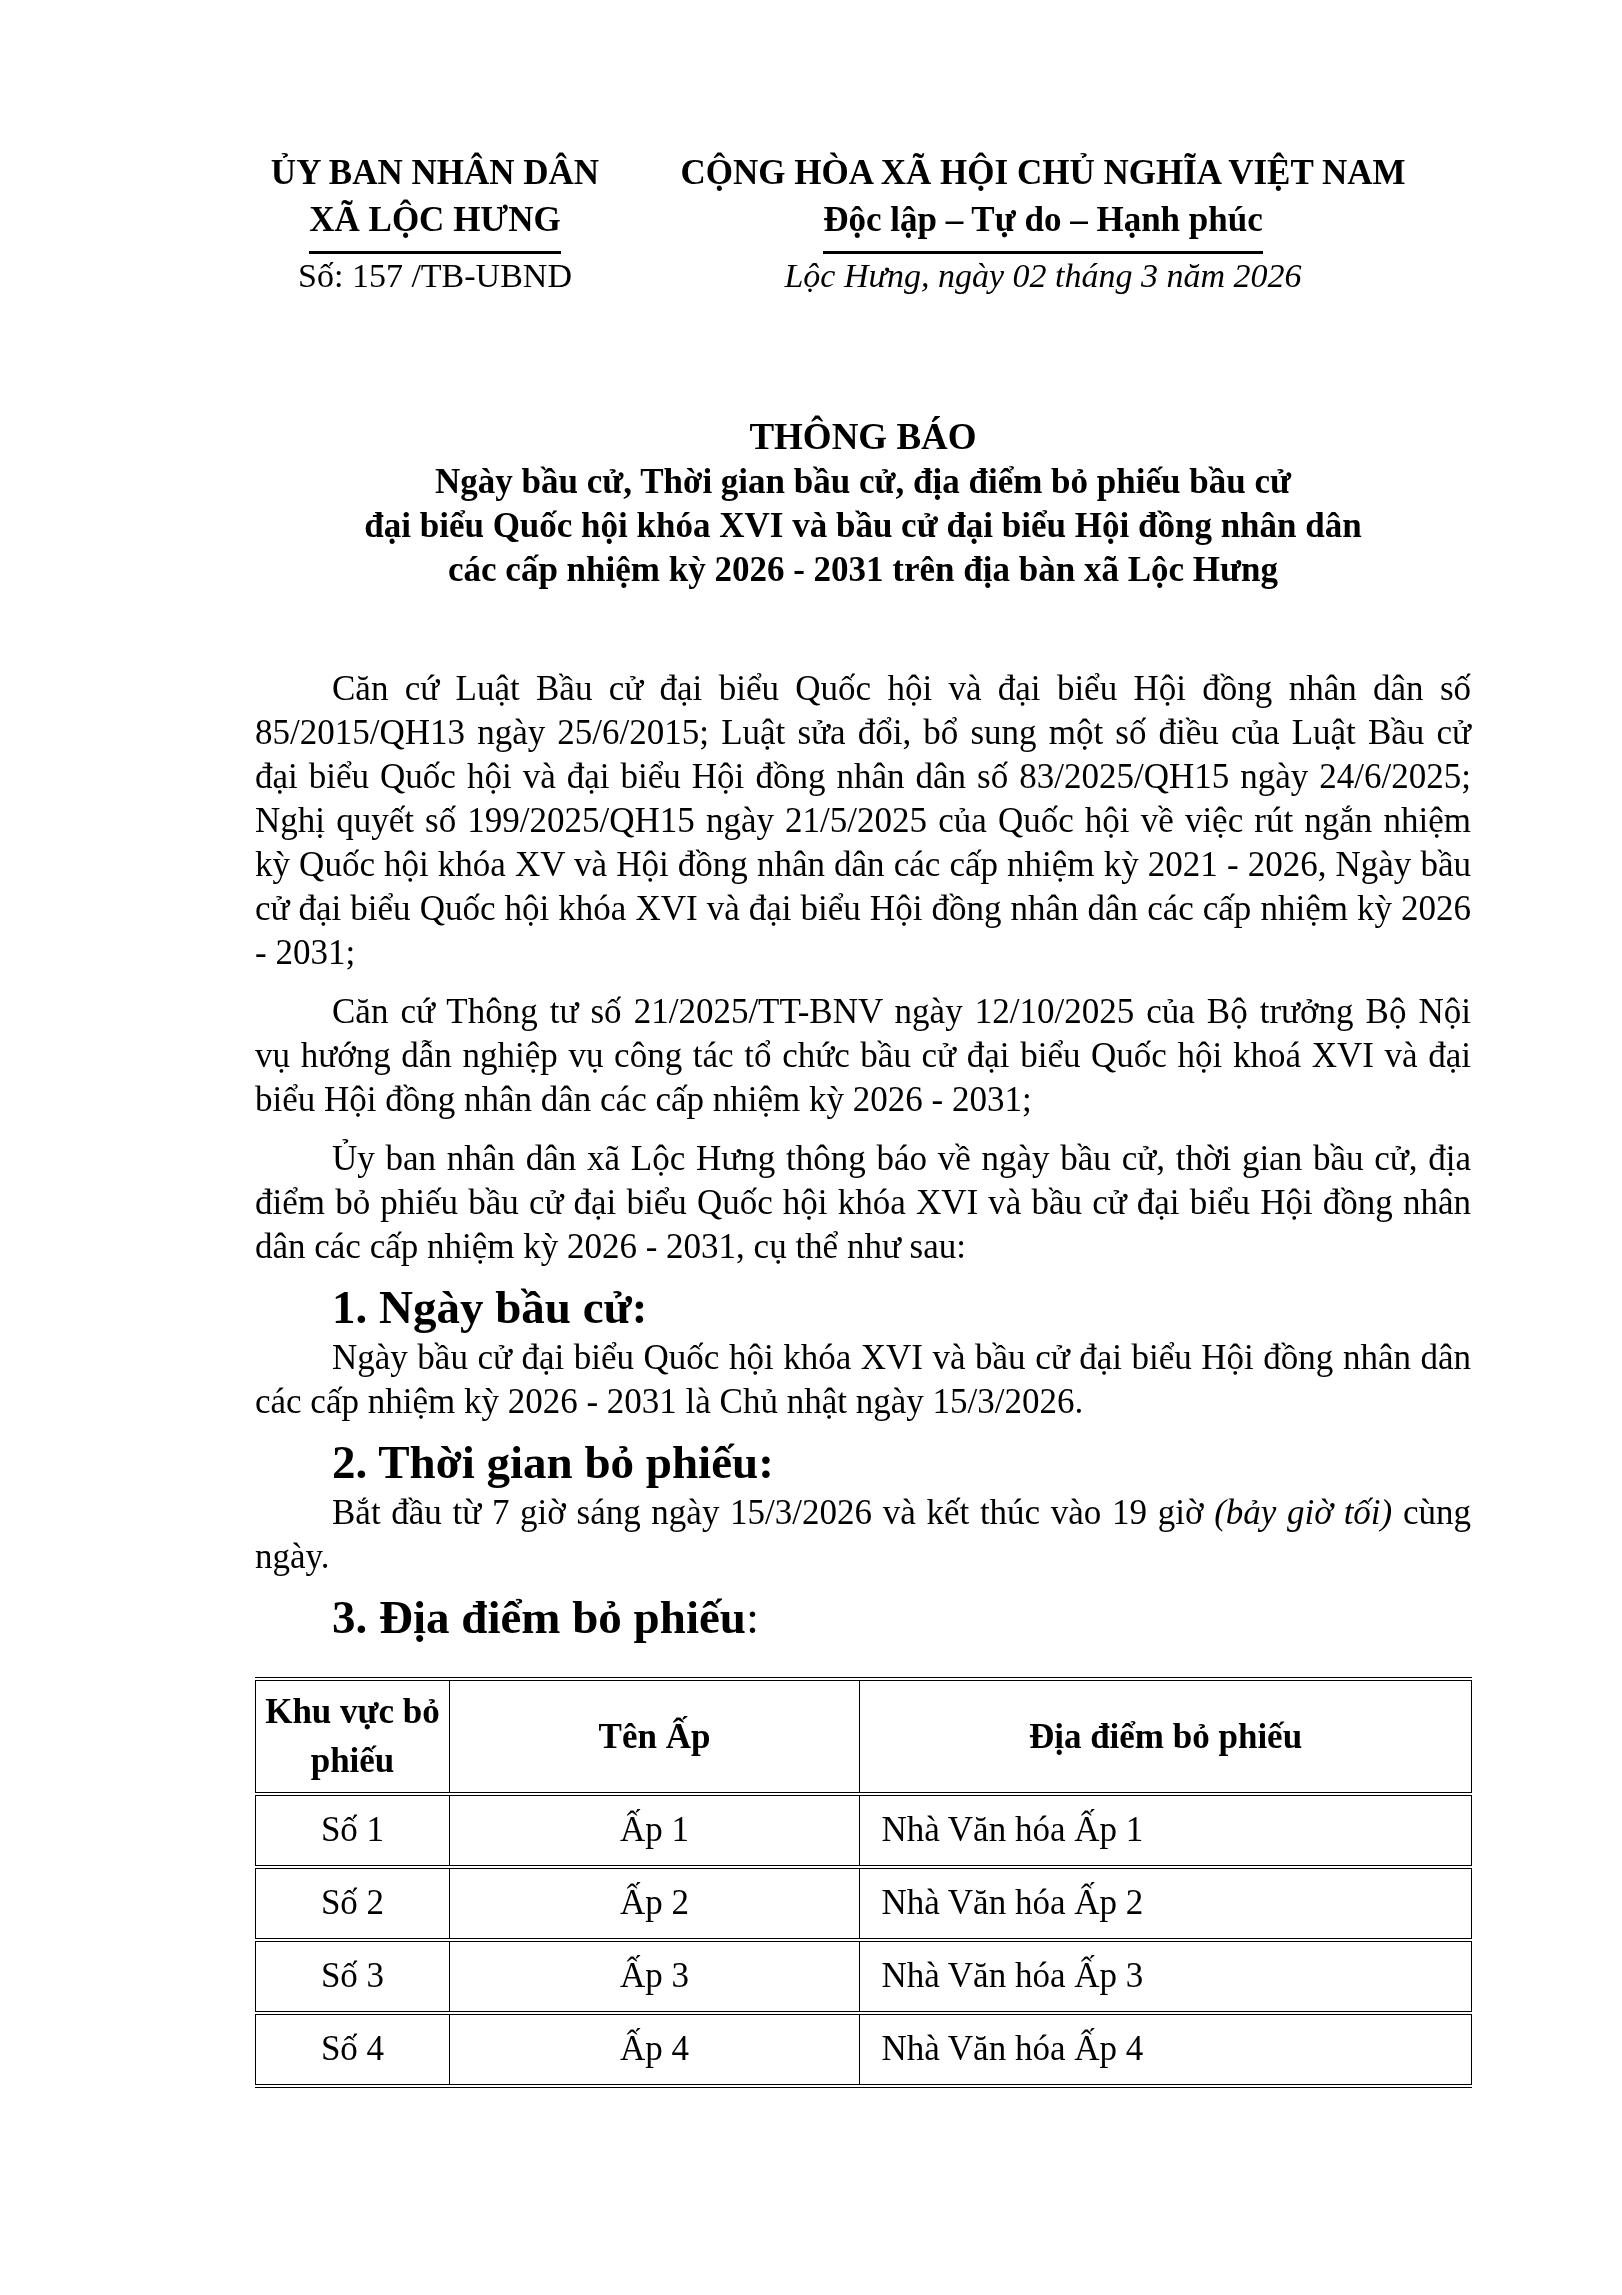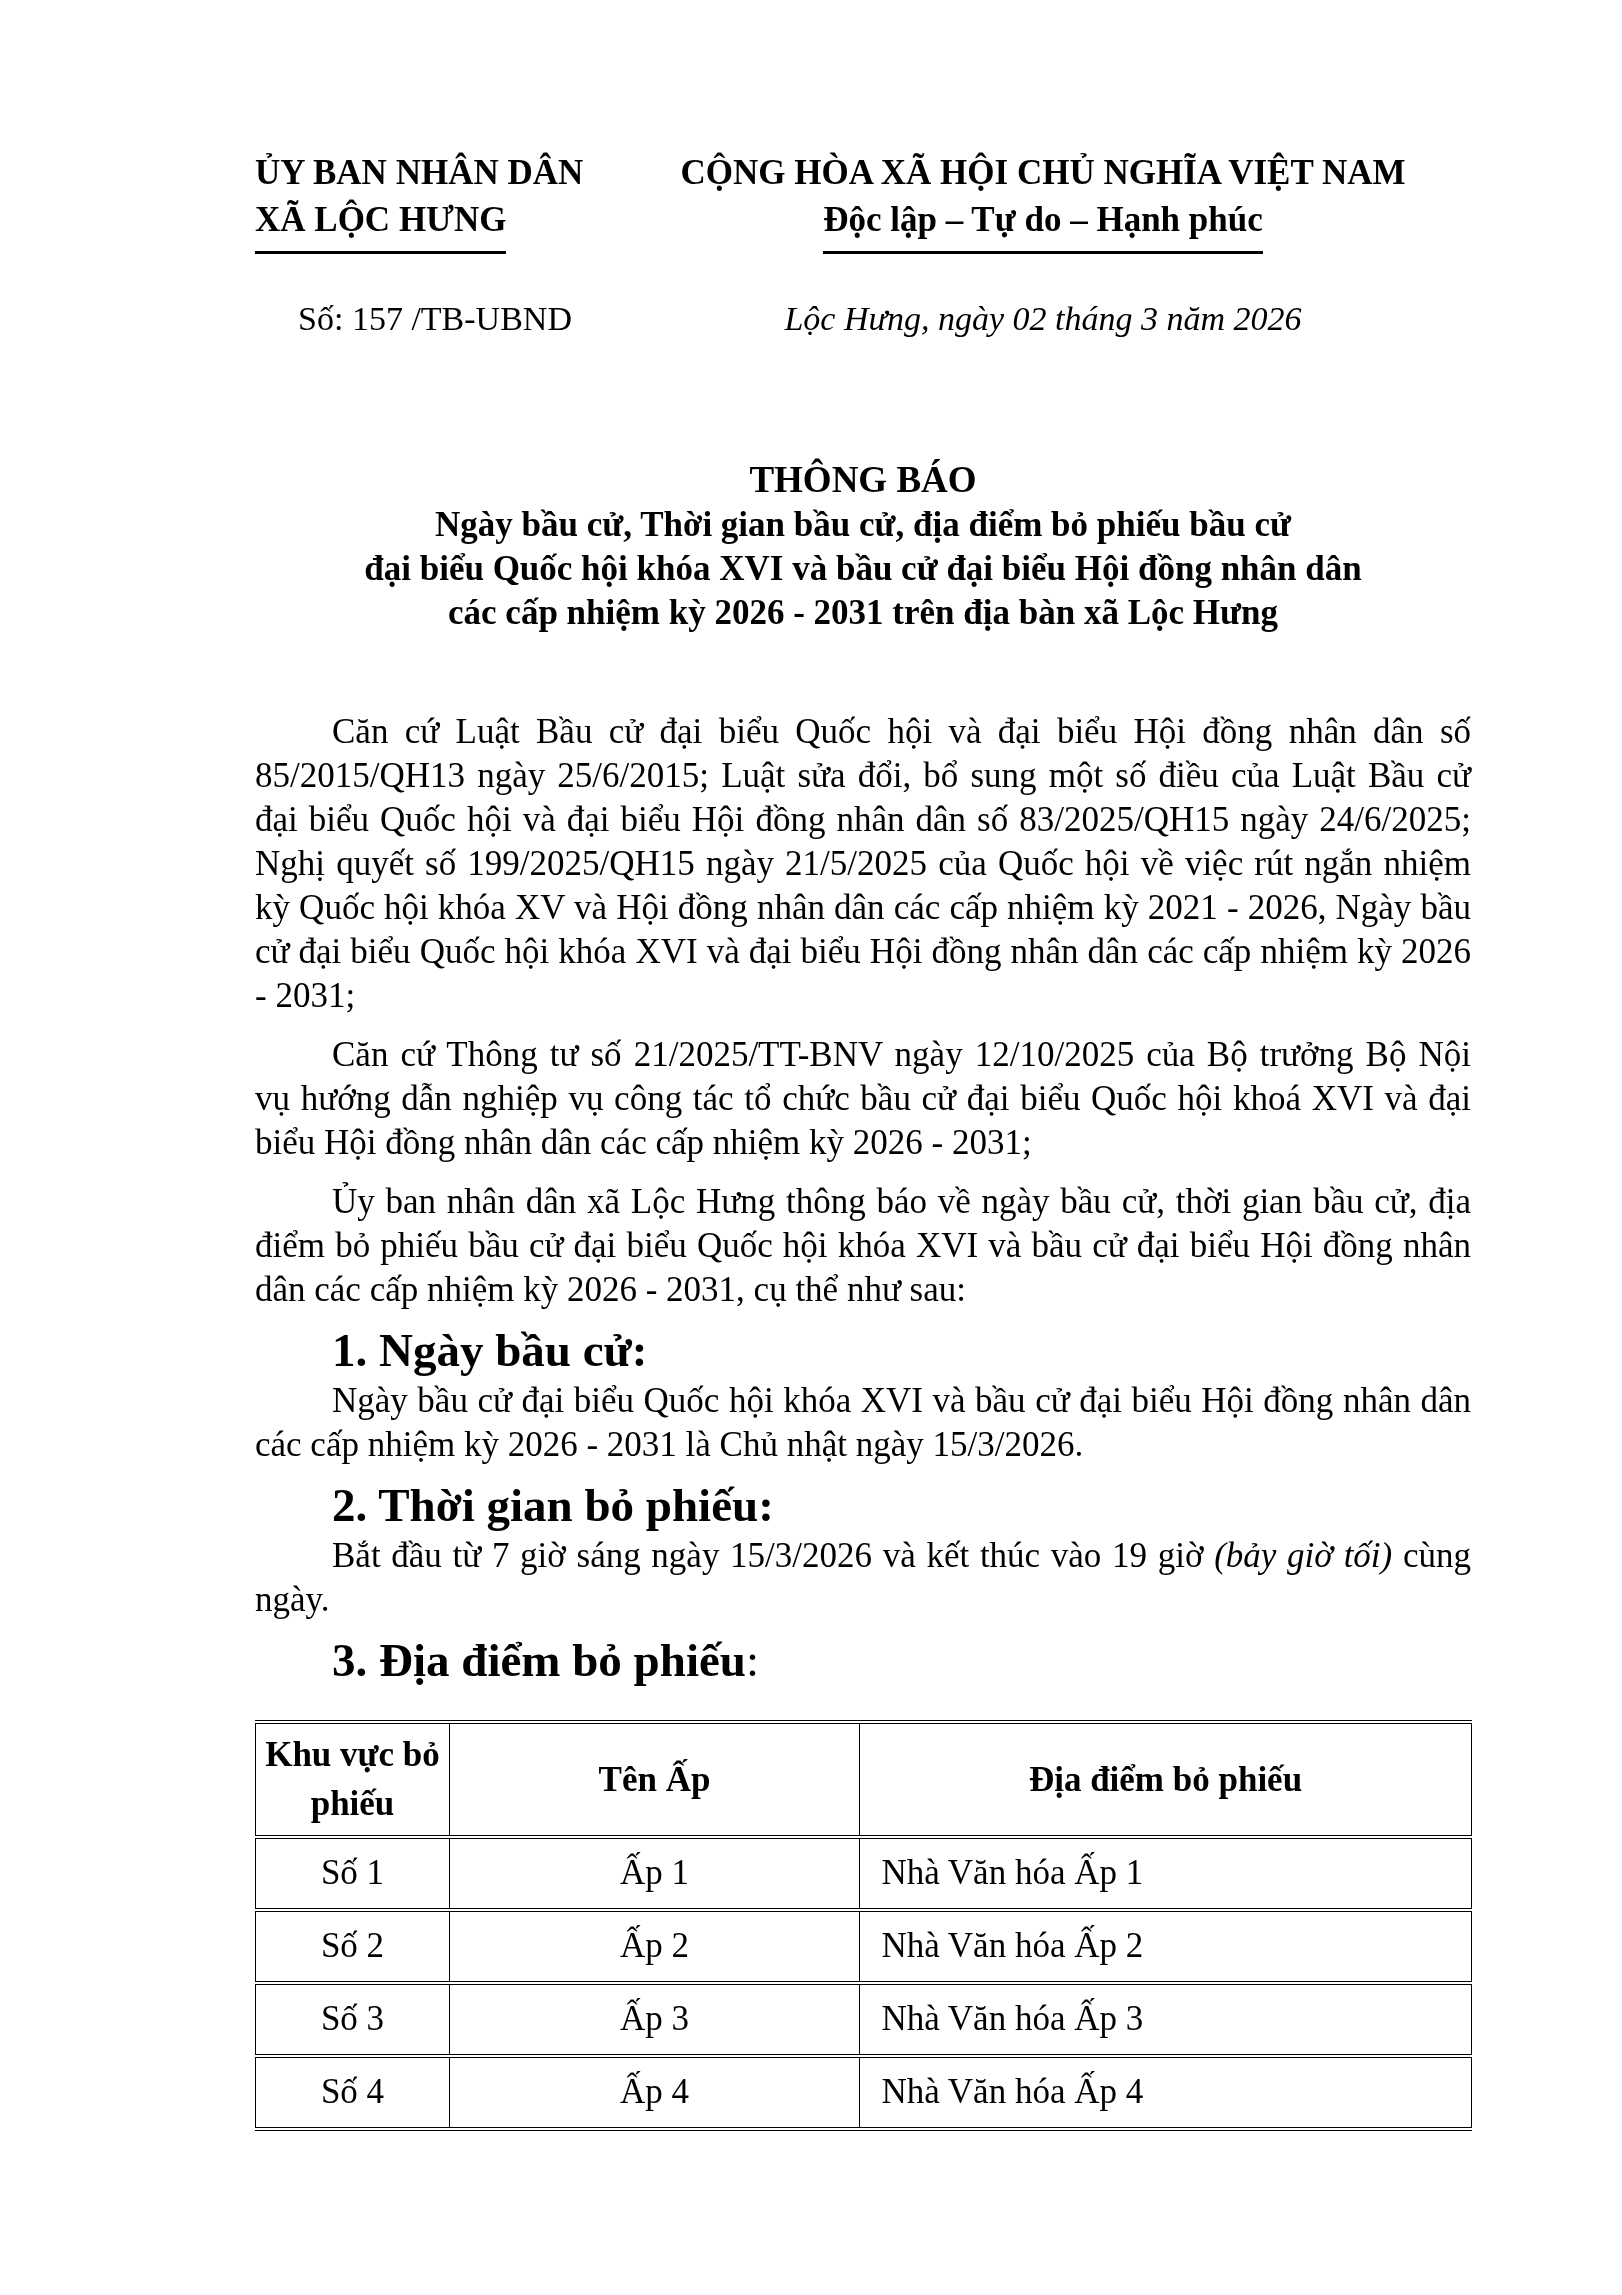--- a/index.html
+++ b/index.html
@@ -14,25 +14,25 @@
   .page {
     position: absolute;
     top: 0; left: 0;
     width: 1623px;
     height: 2295px;
     padding: 149px 152px 46px 255px;
   }
 
   
   .doc-header { display: flex; width: 100%; }
-  .doc-header .left-col  { width: 360px; }
+  .doc-header .left-col  { width: 360px; text-align: center; }
   .doc-header .right-col { flex: 1; text-align: center; }
   .hdr-line { font-weight: bold; font-size: 35px; line-height: 47px; }
   .u-rule { display: inline-block; border-bottom: 3.1px solid #000; padding-bottom: 7.7px; }
-  .num-date-row { display: flex; width: 100%; margin-top: 43px; }
+  .num-date-row { display: flex; width: 100%; }
   .num-date-row .left-col  { width: 360px; text-align: center; }
   .num-date-row .right-col { flex: 1; text-align: center; }
   .doc-number { font-size: 34px; line-height: 44px; }
   .place-date { font-size: 34px; line-height: 44px; font-style: italic; }
 
   
   .title-block { margin-top: 116px; text-align: center; }
   .title-main { font-size: 37px; font-weight: bold; line-height: 46px; }
   .title-sub  { font-size: 35px; font-weight: bold; line-height: 44px; }
 

